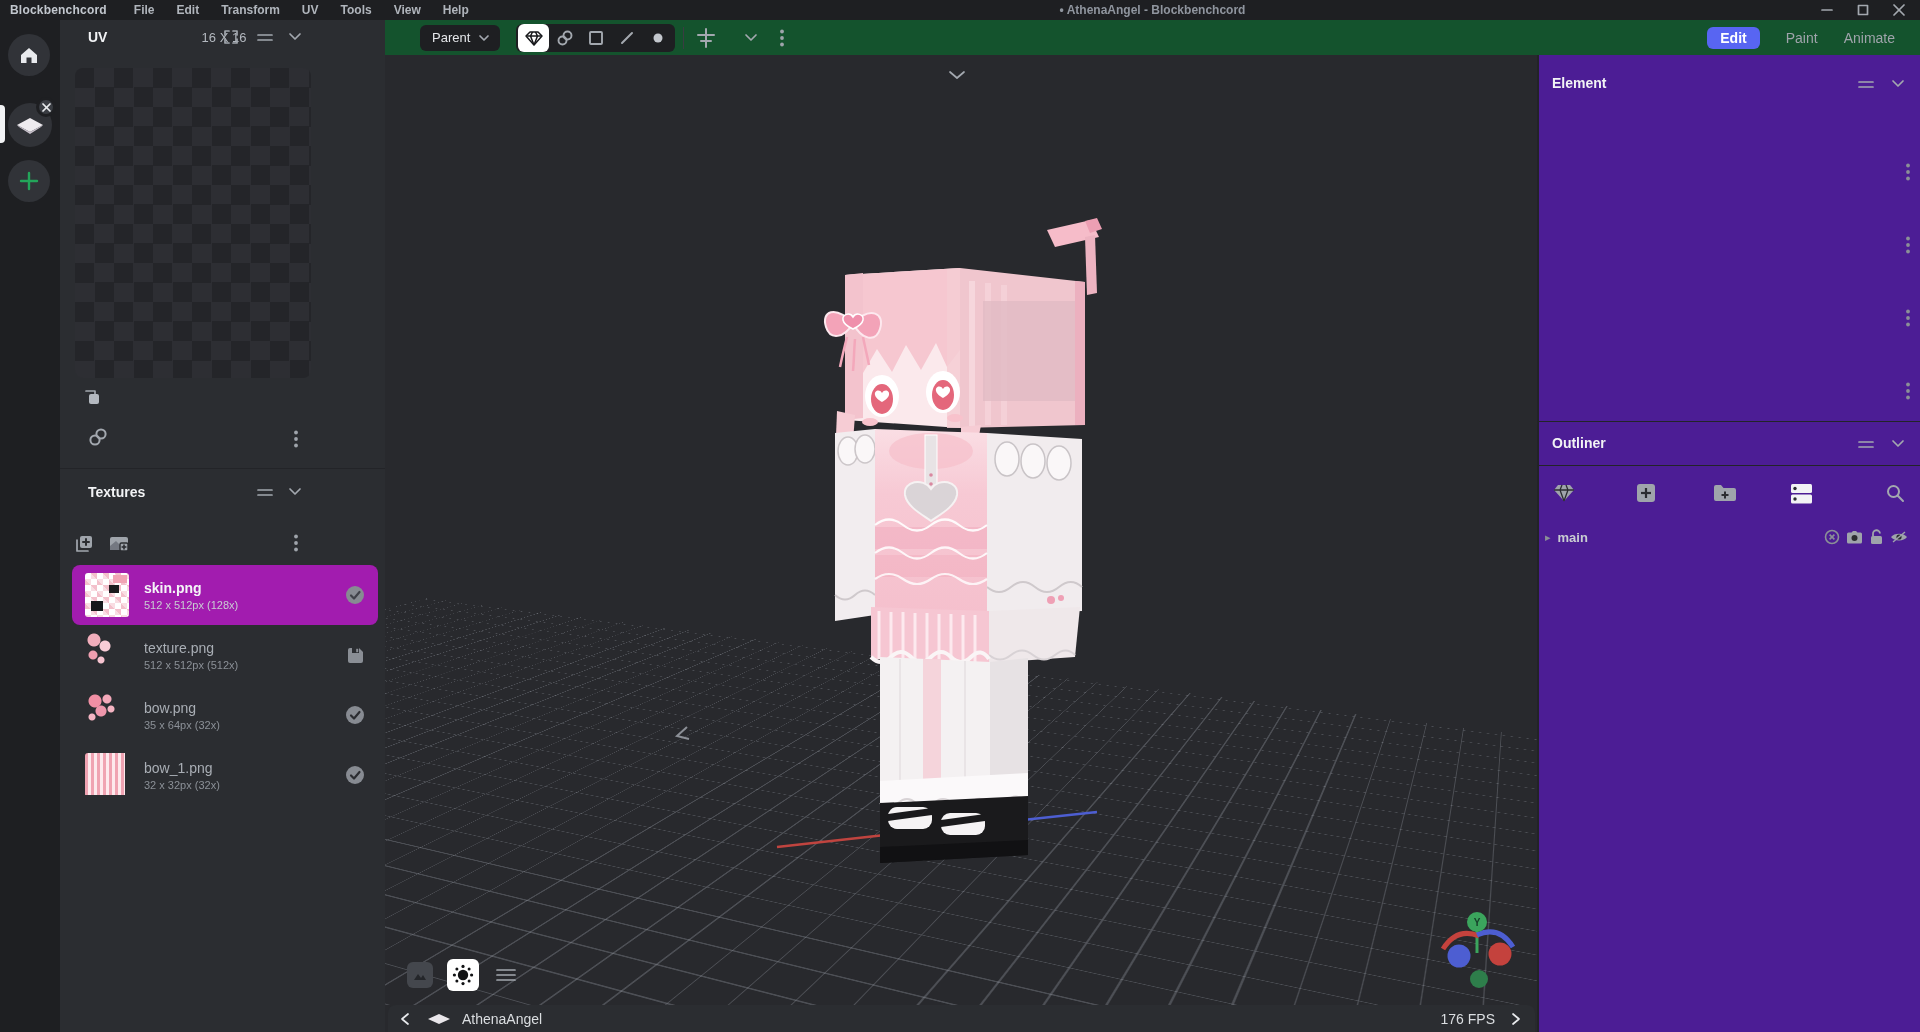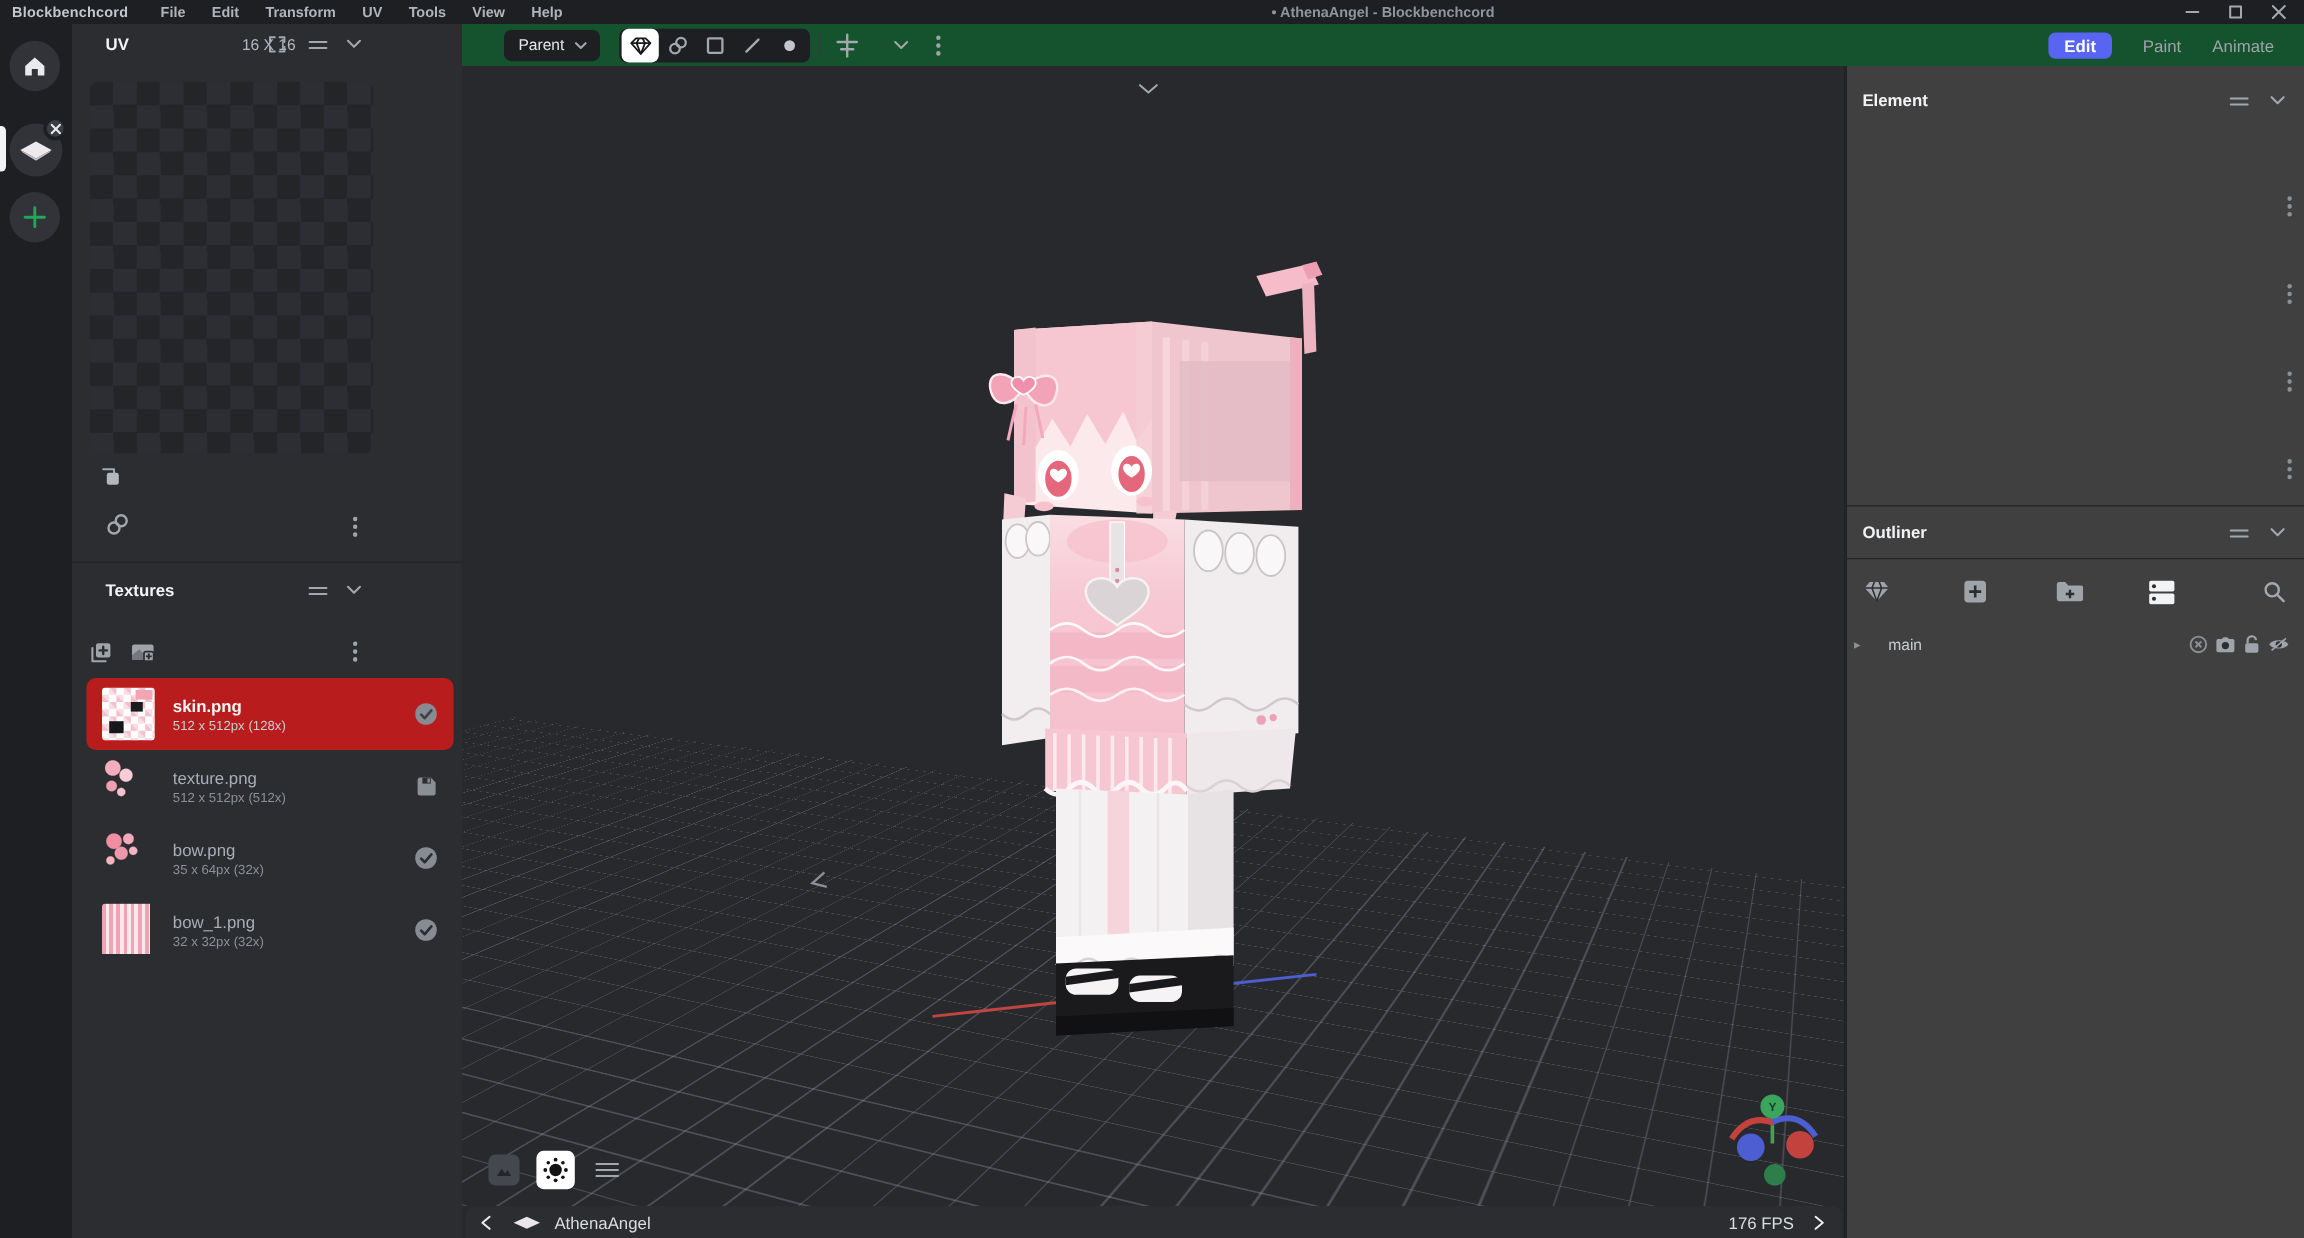--- a/index.html
+++ b/index.html
@@ -29,21 +29,21 @@
   .ph { position:absolute; left:0; width:100%; height:34px; display:flex; align-items:center; }
   .ph .ph-title { color:#f2f3f5; font-weight:bold; font-size:14px; margin-left:28px; }
   .uv-size { position:absolute; left:104px; width:120px; text-align:center; color:#b3b8bf; font-size:13px; }
   .icon-at { position:absolute; display:flex; align-items:center; justify-content:center; }
   .uv-canvas { position:absolute; left:15px; top:48px; width:236px; height:310px; border-radius:8px;
                background: conic-gradient(#2d2e33 .25turn, #242529 0 .5turn, #2d2e33 0 .75turn, #242529 0) 0 0/39px 39px;
                background-color:#27282c; width:236px; }
   .divider-h { position:absolute; left:0; width:100%; height:1px; background:#232428; }
   .tex-toolbar { position:absolute; left:0; top:505px; width:100%; height:40px; }
   .tex-row { position:absolute; left:12px; width:306px; height:60px; border-radius:8px; display:flex; align-items:center; }
-  .tex-row.sel { background:#b91c1c; }
+  .tex-row.sel { background:#a21caf; }
   .thumb { width:44px; height:44px; margin-left:13px; border-radius:3px; flex:none; }
   .thumb-skin { background-color:#ffffff;
      background-image:
        linear-gradient(#17171a 0 0), linear-gradient(#1b1b1e 0 0), linear-gradient(#f0a4b4 0 0),
        linear-gradient(45deg,#f3c0cb 25%, transparent 25% 75%, #f3c0cb 75%),
        linear-gradient(45deg,#f9dde3 25%, transparent 25% 75%, #f9dde3 75%);
      background-size:12px 10px, 10px 8px, 14px 8px, 12px 12px, 12px 12px;
      background-position:6px 28px, 24px 12px, 28px 2px, 0 0, 6px 6px; background-repeat:no-repeat,no-repeat,no-repeat,repeat,repeat; }
   .thumb-texture { background-image:
        radial-gradient(circle at 9px 7px, #f2aebc 6px, transparent 7px),
@@ -90,29 +90,29 @@
   .vp-chevron { position:absolute; left:563px; top:12px; }
   .vp-controls { position:absolute; left:22px; bottom:14px; display:flex; align-items:center; gap:14px; }
   .vpc-btn { width:26px; height:26px; border-radius:6px; background:#44474d; display:flex; align-items:center; justify-content:center; }
   .vpc-btn.selected { width:32px; height:32px; background:#ffffff; }
   .vpc-plain { background:none; }
   .statusbar { position:absolute; left:3px; right:2px; bottom:0; height:27px; background:#2b2d31;
                border-radius:8px 8px 0 0; display:flex; align-items:center; color:#dbdee1; font-size:14px; }
 
   
   .vdiv { position:absolute; left:1537px; top:55px; width:2px; bottom:0; background:#222327; z-index:6; }
-  .right-panel { position:absolute; left:1539px; top:55px; right:0; bottom:0; background:#404040; z-index:5; }
+  .right-panel { position:absolute; left:1539px; top:55px; right:0; bottom:0; background:#4c1d95; z-index:5; }
   .rp-h { position:absolute; left:0; width:100%; height:32px; display:flex; align-items:center; }
   .rp-h .ph-title { margin-left:13px; }
   .rp-kebab { position:absolute; right:10px; }
   .out-toolbar { position:absolute; left:0; top:420px; width:100%; height:36px; display:flex; align-items:center;gap:36px; }
   .out-counter { color:#9ba0a7; font-size:14px; }
   .out-row { position:absolute; left:0; top:470px; width:100%; height:24px; display:flex; align-items:center; }
   .out-row .arrow { color:#8b9097; font-size:11px; margin-left:6px; }
-  .out-row .lbl { color:#c9cdd2; font-size:13px; font-weight:normal; margin-left:23px; }
+  .out-row .lbl { color:#c9cdd2; font-size:13px; font-weight:bold; margin-left:7px; }
   .out-row-icons { position:absolute; right:12px; display:flex; gap:6px; align-items:center; }
 
   svg.icon { stroke:#a3a8af; fill:none; stroke-width:1.7; stroke-linecap:round; stroke-linejoin:round; }
   svg.icon.bright { stroke:#e8eaed; }
 </style>
 </head>
 <body>
 
 <div class="titlebar">
   <span class="brand">Blockbenchcord</span>

